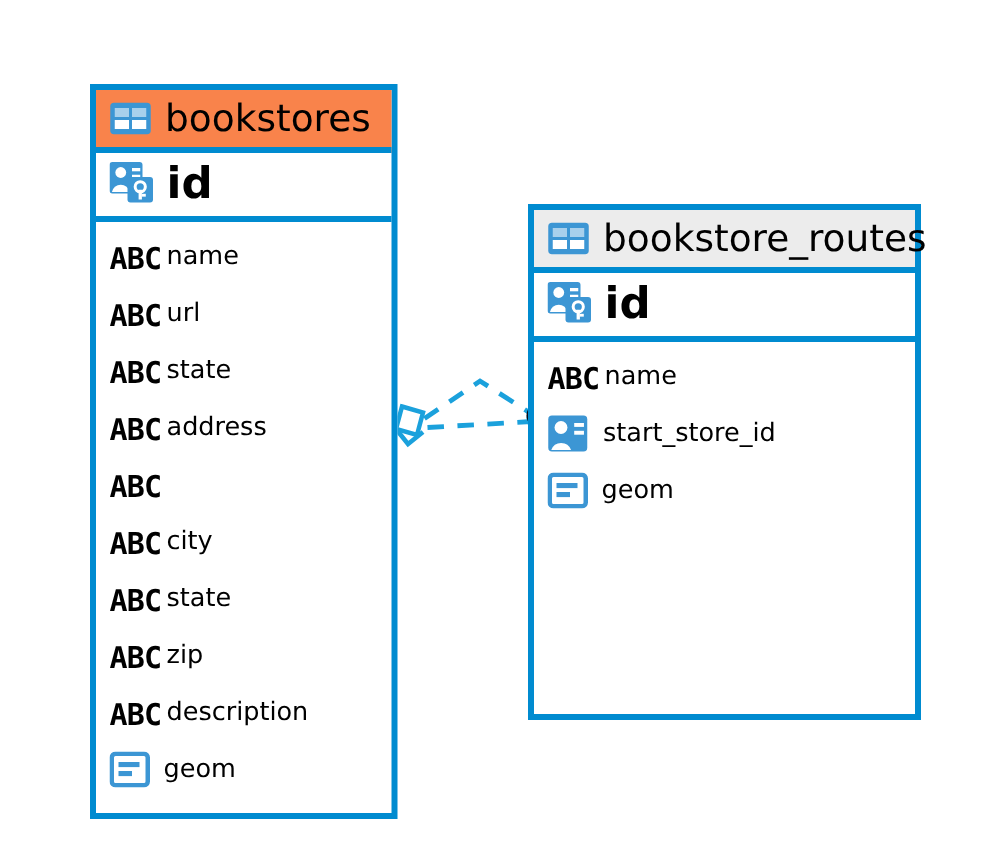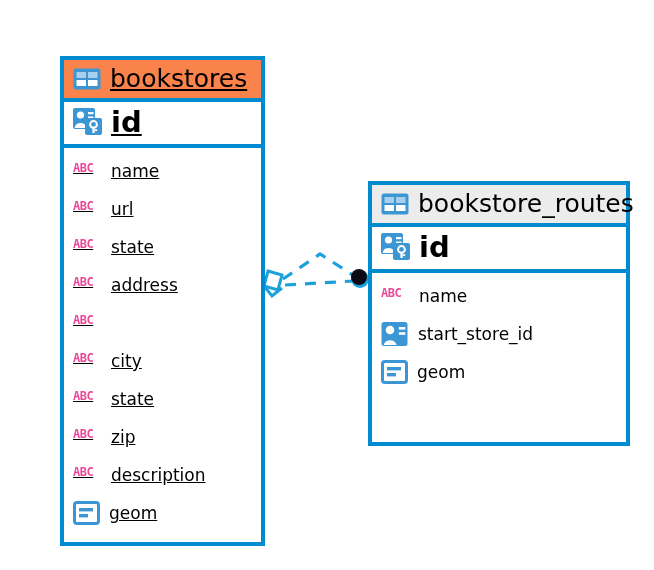--- a/index.html
+++ b/index.html
@@ -97,23 +97,23 @@
     line-height: 0;
   }
   .icon-table   { width: 28px; height: 22px; }
   .icon-key     { width: 30px; height: 28px; }
   .icon-abc     { width: 29px; height: 18px; }
   .icon-fk      { width: 28px; height: 26px; }
   .icon-geom    { width: 27px; height: 24px; }
 
   .abc-text {
     font-family: "DejaVu Sans Mono", "Liberation Mono", monospace;
-    font-size: 12px;
+    font-size: 20px;
     font-weight: bold;
-    color: #ec4899;
+    color: #000000;
     letter-spacing: -0.5px;
     line-height: 1;
   }
 
   
   #connector {
     position: absolute;
     left: 0;
     top: 0;
     width: 654px;
@@ -136,21 +136,21 @@
       <path d="M 268 271 L 282 275 L 278 290 L 264 286 Z" fill="#ffffff" stroke="#1BA1DC" stroke-width="3" stroke-linejoin="miter"></path>
       <path d="M 264 286 L 272 296 L 282 288" fill="none" stroke="#1BA1DC" stroke-width="3" stroke-linejoin="miter"></path>
     </g>
 
     <g>
       <circle cx="360" cy="279" r="9" fill="#1BA1DC"></circle>
       <circle cx="359" cy="277" r="8" fill="#0A0A14"></circle>
     </g>
   </svg>
 
-  <div class="entity" style="left:60px; top:56px; width:205px; height:490px;text-decoration:underline;">
+  <div class="entity" style="left:60px; top:56px; width:205px; height:490px;">
 
     <div class="entity-header accent-orange">
       <span class="icon icon-table">
         <svg viewBox="0 0 28 22" width="28" height="22">
           <rect x="0.5" y="0.5" width="27" height="21" rx="2.5" fill="#3C96D4"></rect>
           <rect x="3.5" y="4" width="9.5" height="6" fill="#A8D0EC"></rect>
           <rect x="15" y="4" width="9.5" height="6" fill="#A8D0EC"></rect>
           <rect x="3.5" y="12" width="9.5" height="6" fill="#FFFFFF"></rect>
           <rect x="15" y="12" width="9.5" height="6" fill="#FFFFFF"></rect>
         </svg>
@@ -247,21 +247,21 @@
             <rect x="6" y="7" width="14" height="3.4" fill="#3C96D4"></rect>
             <rect x="6" y="13" width="9" height="3.4" fill="#3C96D4"></rect>
           </svg>
         </span>
         <span class="field-label">geom</span>
       </div>
 
     </div>
   </div>
 
-  <div class="entity" style="left:368px; top:136px; width:262px; height:265px;margin-top:45px;">
+  <div class="entity" style="left:352px; top:136px; width:262px; height:344px;">
 
     <div class="entity-header accent-gray">
       <span class="icon icon-table">
         <svg viewBox="0 0 28 22" width="28" height="22">
           <rect x="0.5" y="0.5" width="27" height="21" rx="2.5" fill="#3C96D4"></rect>
           <rect x="3.5" y="4" width="9.5" height="6" fill="#A8D0EC"></rect>
           <rect x="15" y="4" width="9.5" height="6" fill="#A8D0EC"></rect>
           <rect x="3.5" y="12" width="9.5" height="6" fill="#FFFFFF"></rect>
           <rect x="15" y="12" width="9.5" height="6" fill="#FFFFFF"></rect>
         </svg>

